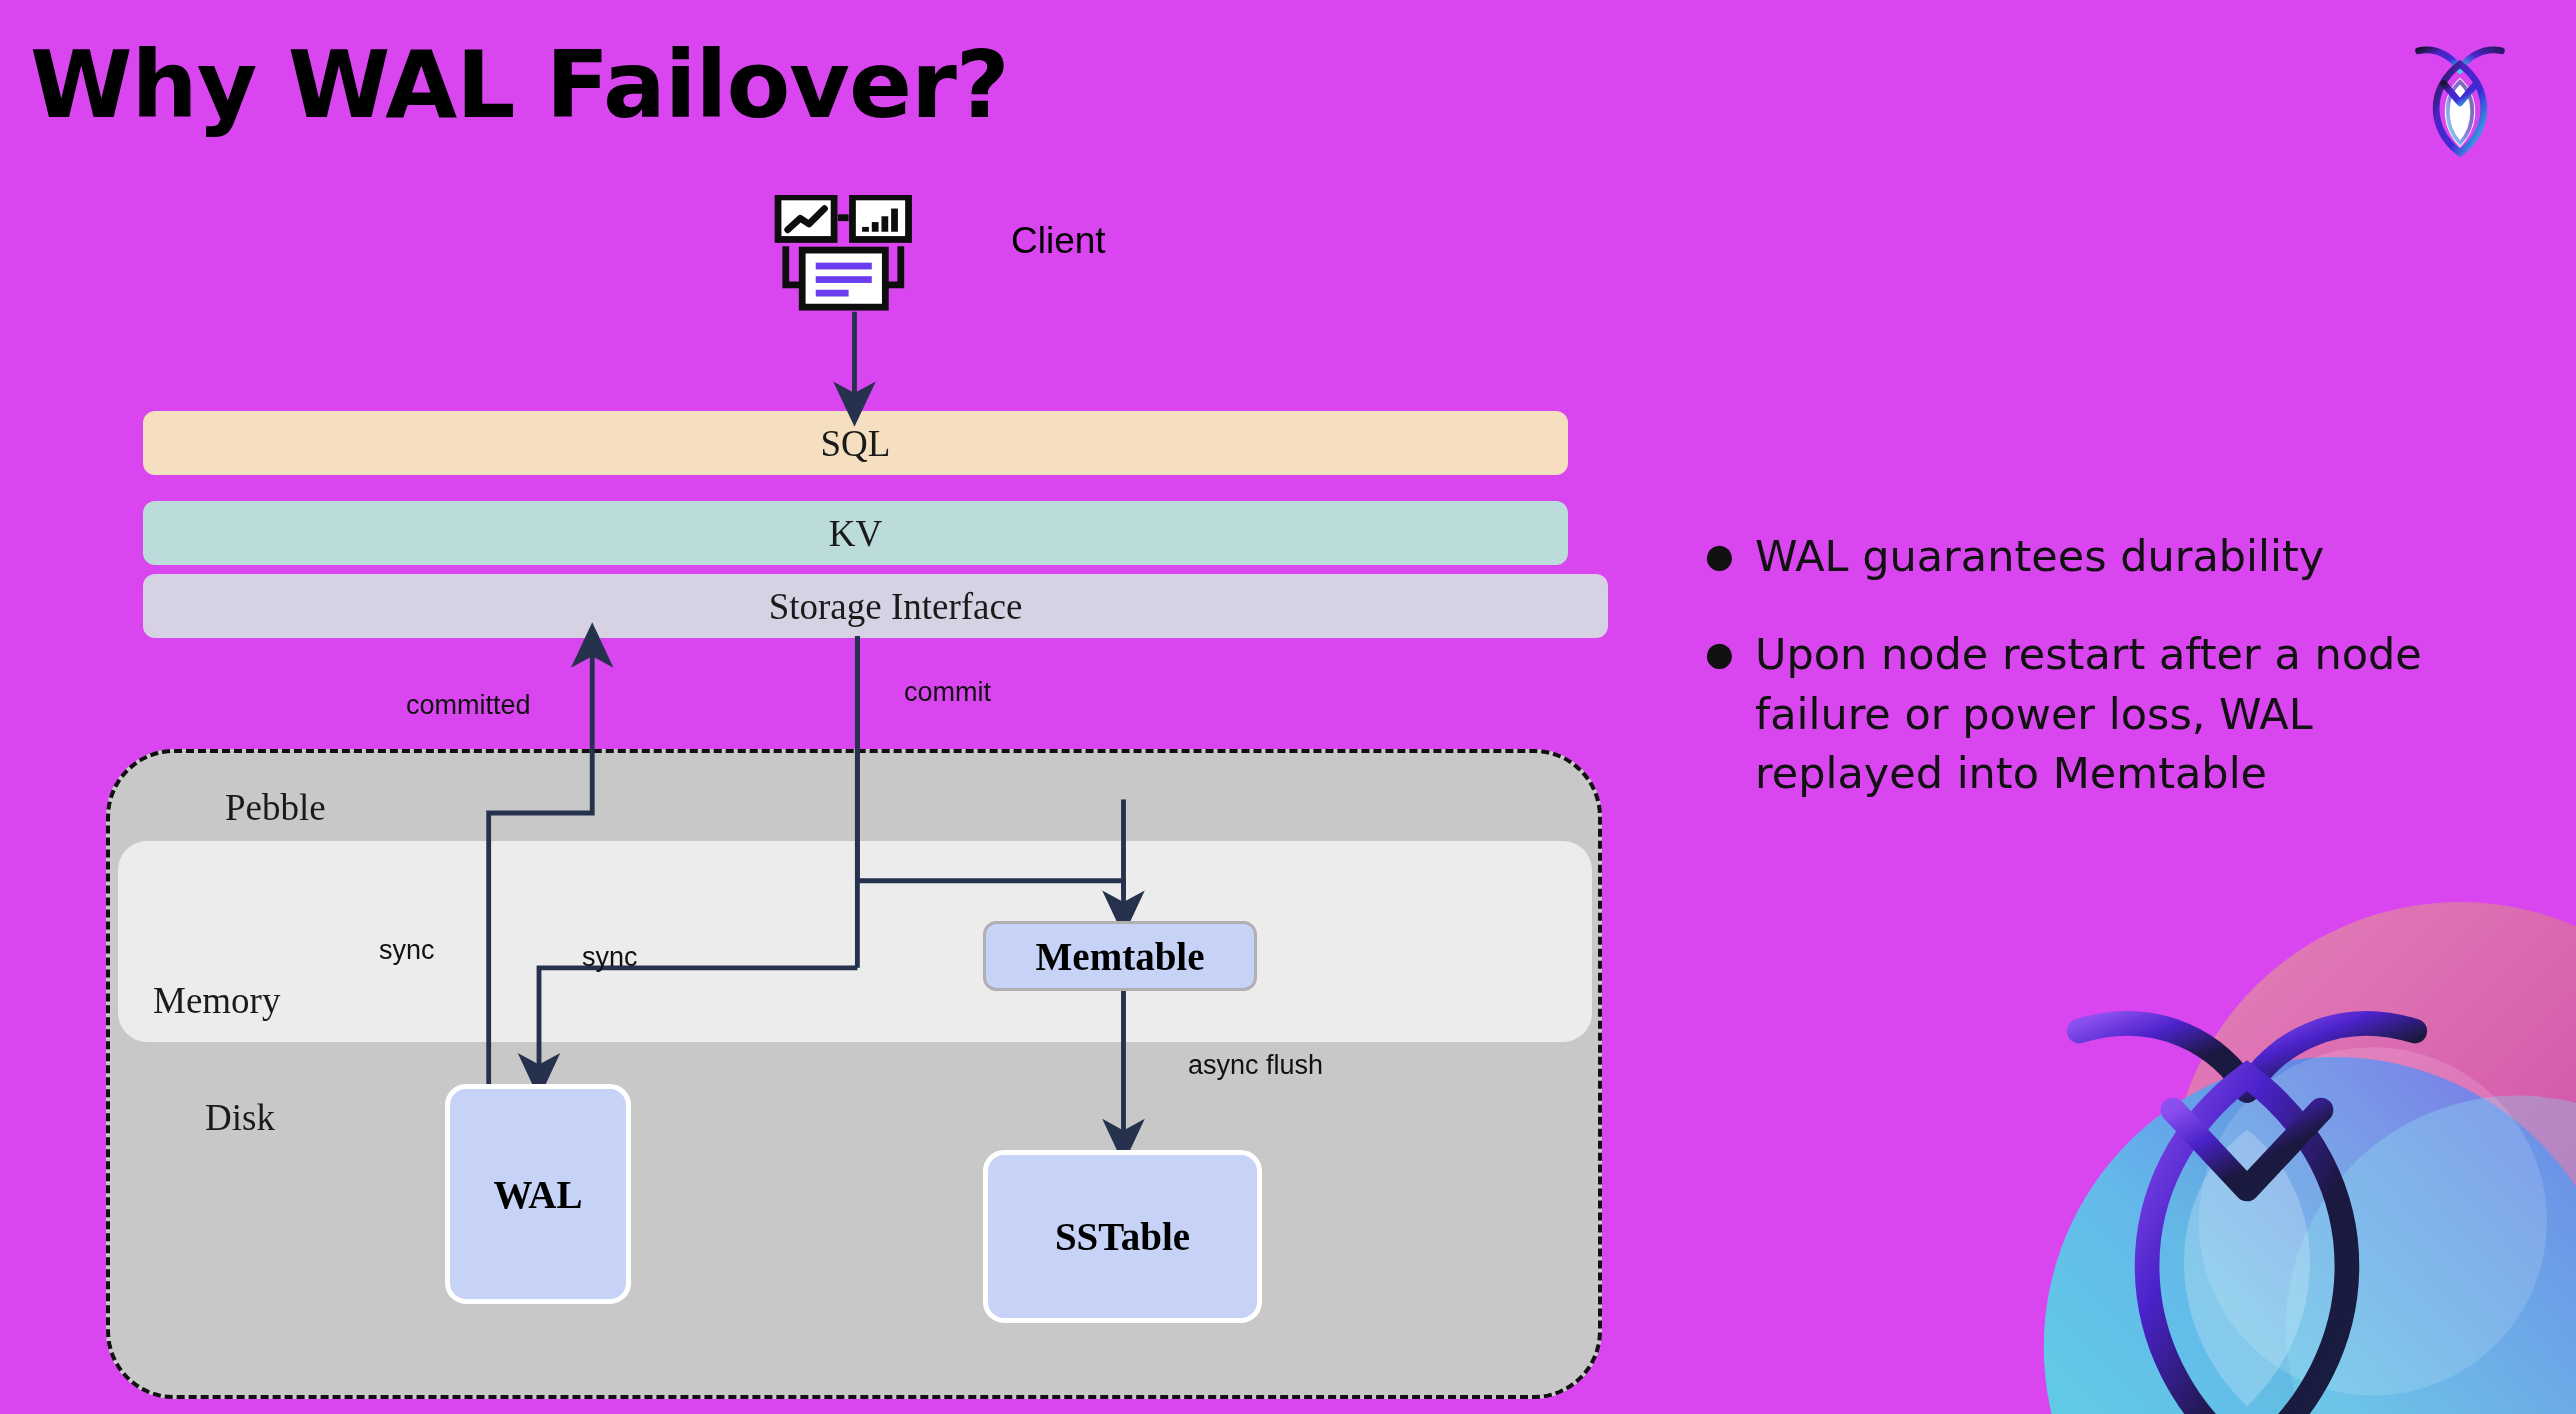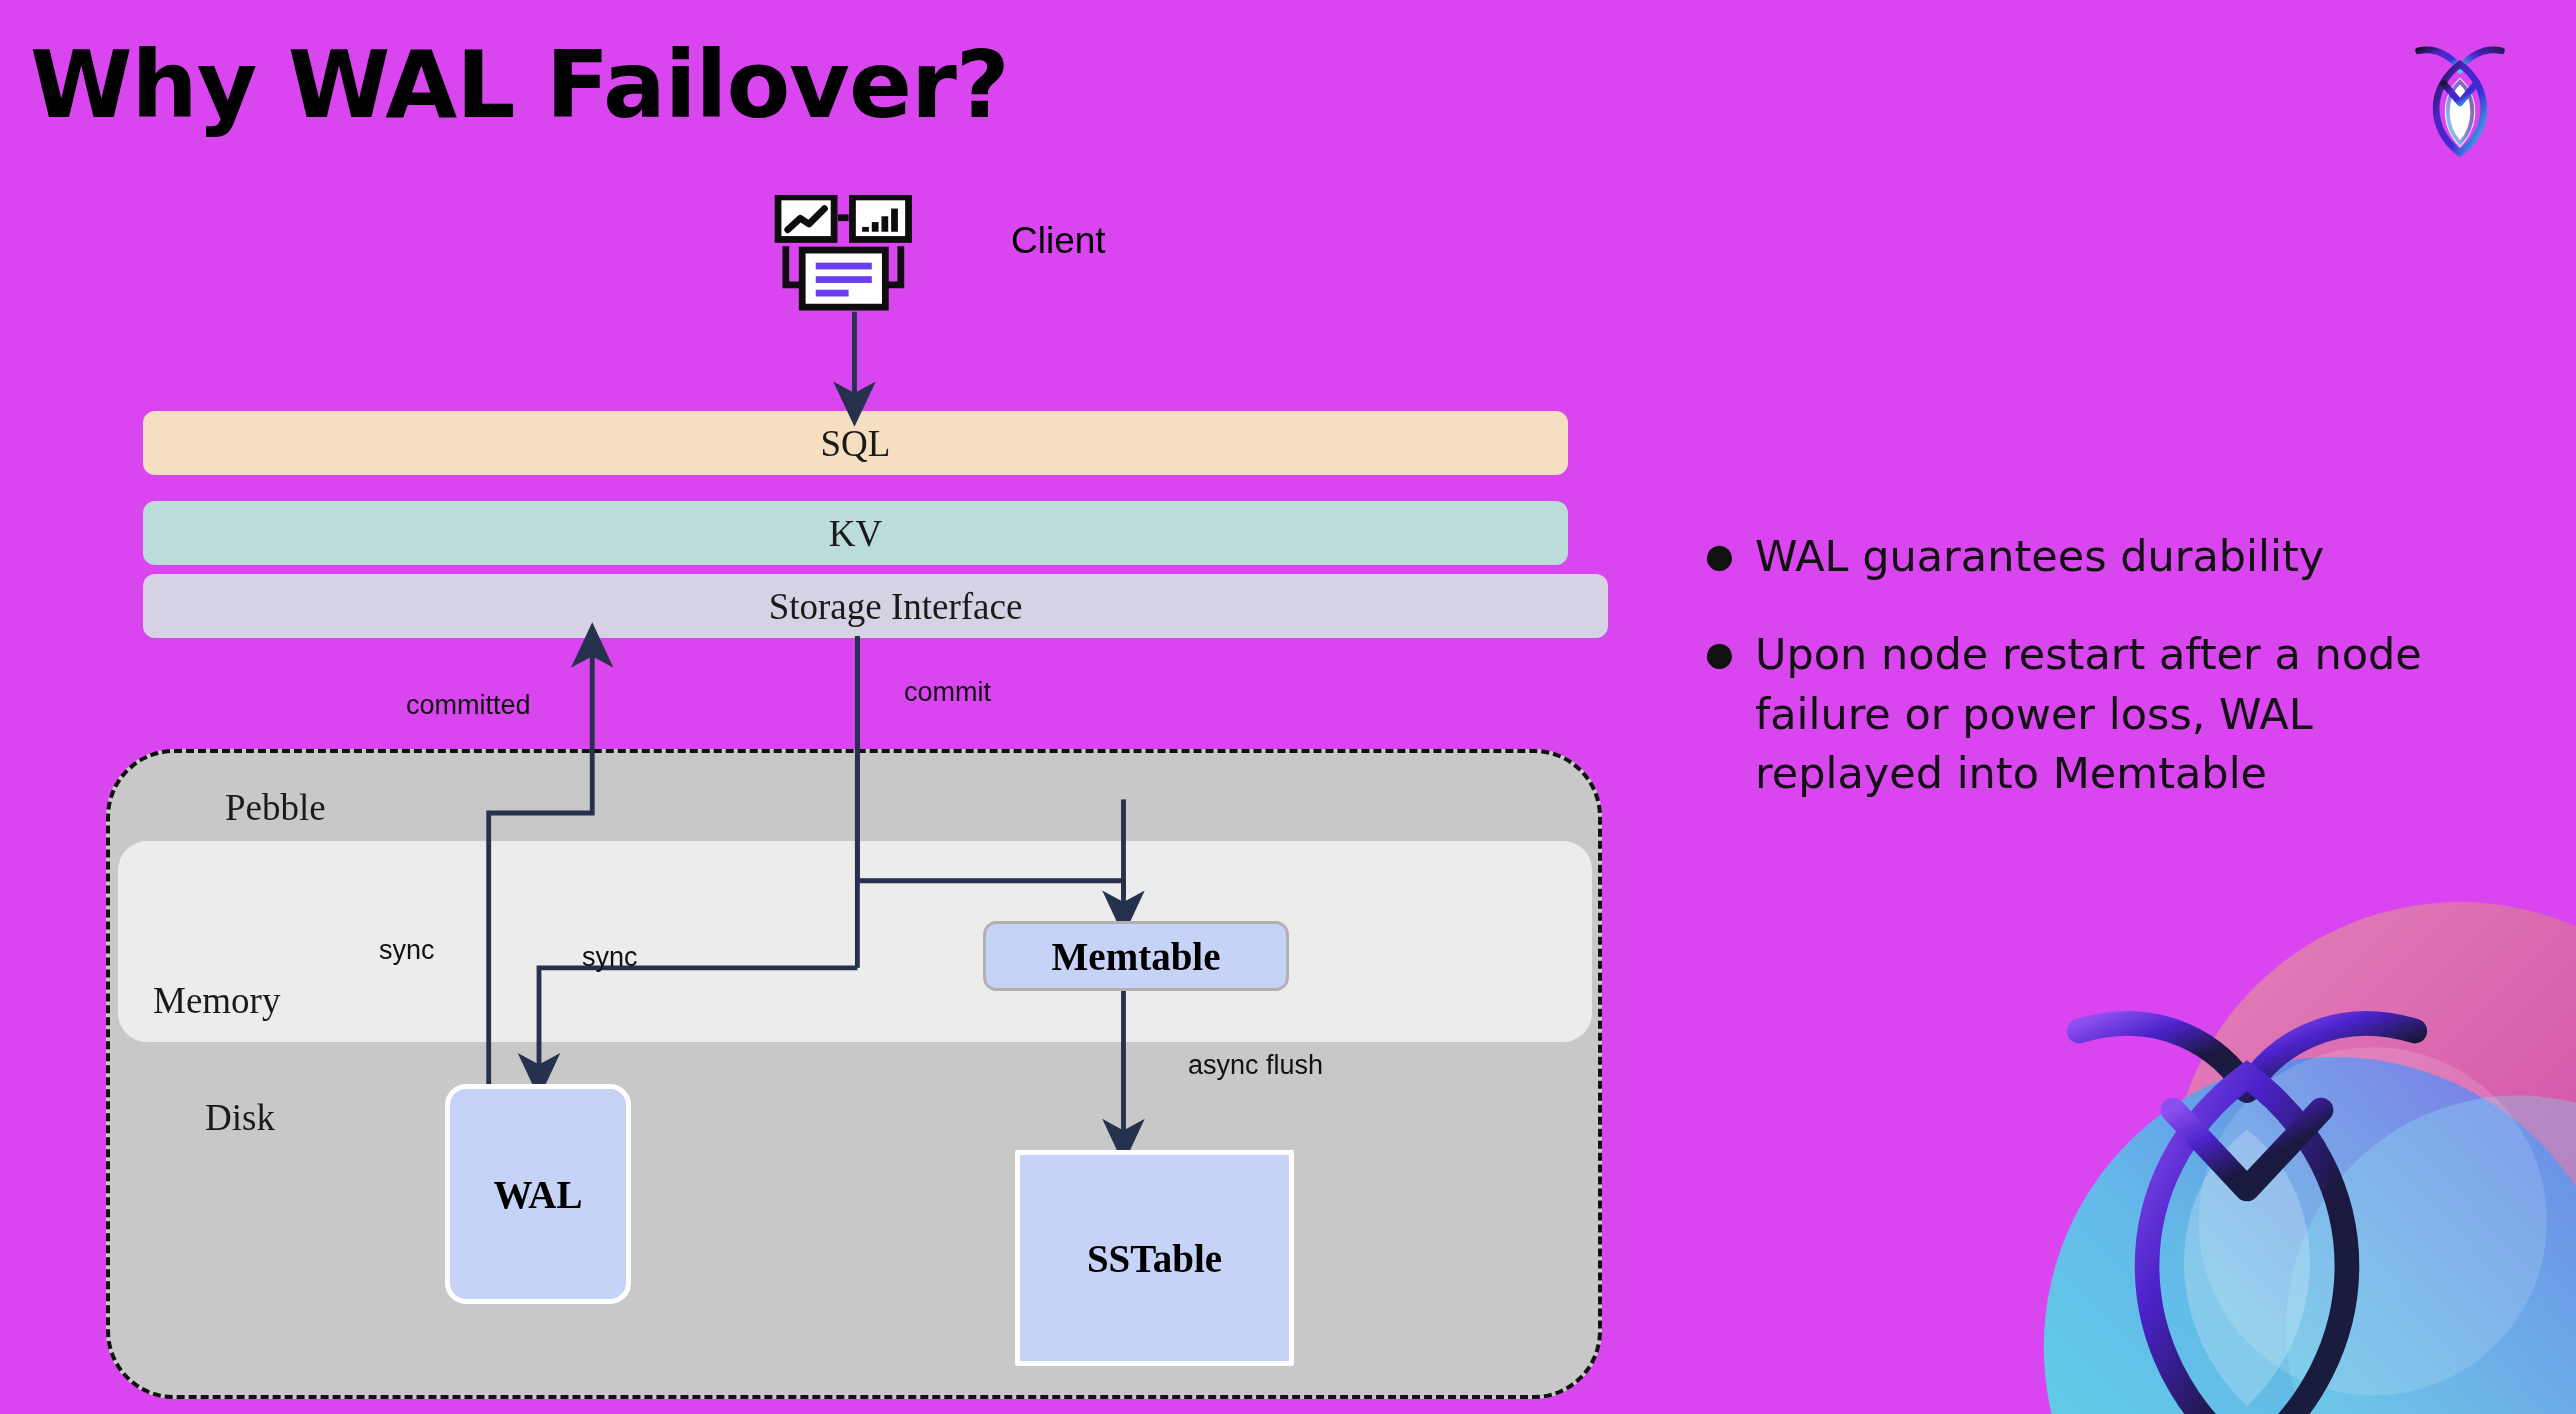--- a/index.html
+++ b/index.html
@@ -150,30 +150,29 @@
     box-sizing: border-box;
   }
   #node-wal {
     left: 445px; top: 1084px;
     width: 186px; height: 220px;
     border: 5.8px solid #ffffff;
     border-radius: 21px;
   }
   #node-memtable {
     left: 983px; top: 921px;
-    width: 306px; height: 70px;
+    width: 274px; height: 70px;
     border: 3.9px solid #b0b0b0;
     border-radius: 13.5px;
   }
   #node-sstable {
     left: 983px; top: 1150px;
-    width: 279px; height: 216px;
+    width: 279px; height: 173px;
     border: 5.8px solid #ffffff;
-    border-radius: 2px;
-    margin-left: 32px;
+    border-radius: 21px;
   }
 
   
   .edge-label {
     position: absolute;
     font-family: "Liberation Sans", sans-serif;
     font-size: 27px;
     color: #111111;
     white-space: nowrap;
   }

